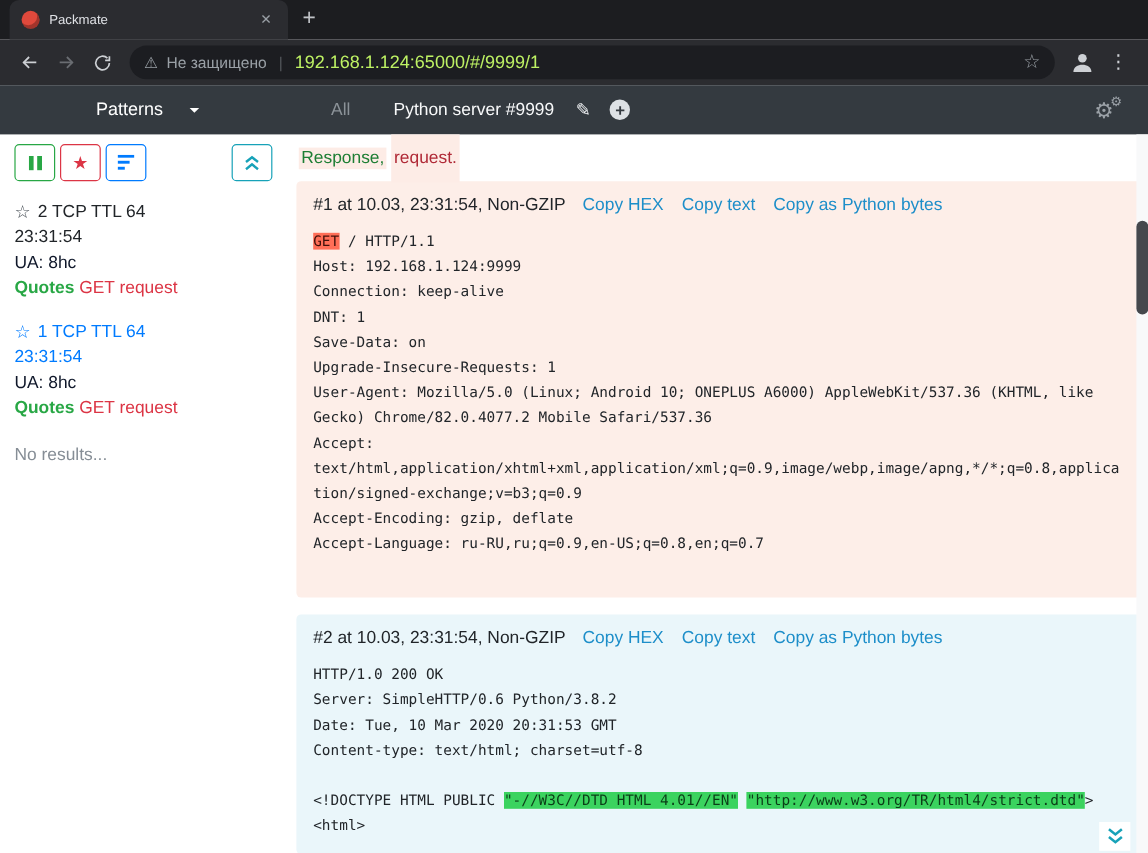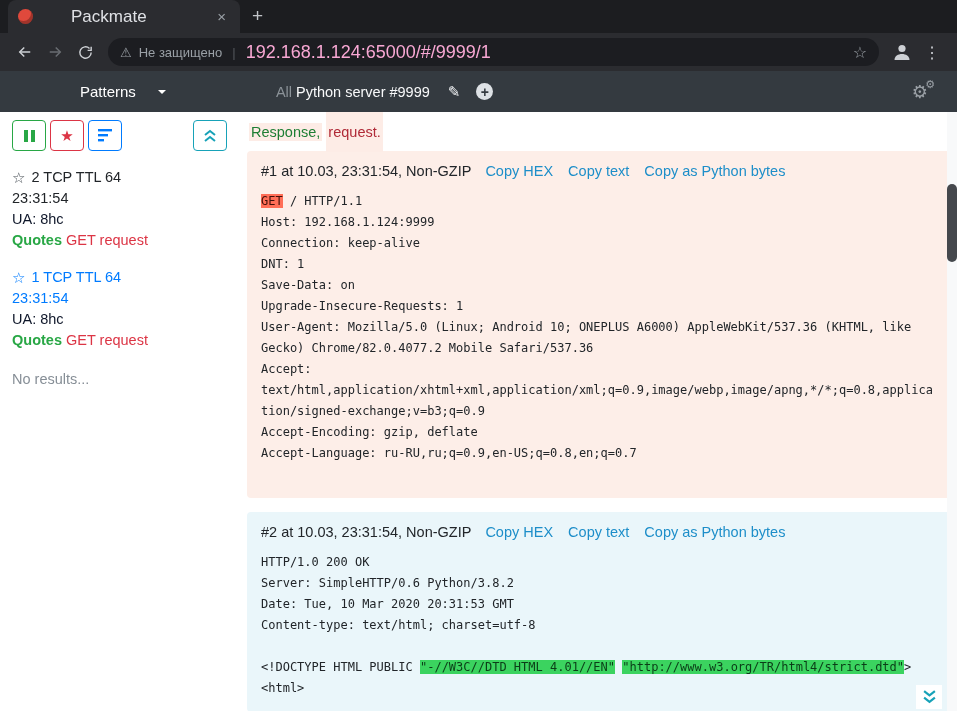--- a/index.html
+++ b/index.html
@@ -3,41 +3,41 @@
 <meta charset="utf-8">
 <style>
   * { margin:0; padding:0; box-sizing:border-box; }
   body { width:957px; height:711px; overflow:hidden; font-family:"Liberation Sans", sans-serif; background:#fff; }
   .screen { position:relative; width:957px; height:711px; overflow:hidden; background:#fff; }
 
   
   .tabstrip { height:33px; background:#1c1d20; display:flex; align-items:flex-end; padding-left:8px; }
   .tab { display:flex; align-items:center; gap:8px; width:232px; height:33px; background:#2b2c30; border-radius:8px 8px 0 0; padding:0 10px; }
   .favicon { width:15px; height:15px; border-radius:50%; background:#e0493c; box-shadow:inset -2px -3px 0 rgba(0,0,0,.28); flex:none; }
-  .tab-title { color:#dfe1e5; font-size:17px; flex:1; white-space:nowrap; overflow:hidden;margin-left:30px; }
+  .tab-title { color:#dfe1e5; font-size:11px; flex:1; white-space:nowrap; overflow:hidden; }
   .tab-close { color:#9aa0a6; font-size:15px; line-height:1; padding:2px 4px; }
   .newtab { color:#c0c3c7; font-size:19px; line-height:1; padding:0 12px 8px 12px; }
 
   .toolbar { height:38px; background:#2b2c30; display:flex; align-items:center; padding:0 10px; }
   .nav-ico { width:30px; height:30px; display:flex; align-items:center; justify-content:center; border-radius:50%; flex:none; }
   .omnibox { flex:1; height:28px; background:#1c1d21; border-radius:14px; display:flex; align-items:center; padding:0 12px; margin:0 8px; min-width:0; }
   .sec-warn { color:#9aa0a6; font-size:13px; margin-right:7px; }
   .sec-text { color:#9aa0a6; font-size:13px; white-space:nowrap; }
   .omni-sep { color:#54575c; margin:0 10px; font-size:13px; }
-  .url { color:#f9a8d4; font-size:18px; flex:1; white-space:nowrap; overflow:hidden; }
+  .url { color:#bef264; font-size:15px; flex:1; white-space:nowrap; overflow:hidden; }
   .bookmark { color:#9aa0a6; font-size:16px; padding-left:8px; }
   .kebab { color:#cdd0d4; font-size:16px; }
 
   
   .navbar { height:41px; background:#343a40; display:flex; align-items:center; padding:0 29px 0 80px; }
   .brand { display:flex; align-items:center; gap:22px; color:#fff; font-size:15px; cursor:pointer; }
   .caret-down { width:0; height:0; border-left:4px solid transparent; border-right:4px solid transparent; border-top:4px solid #fff; }
   .nav-tab { font-size:14.5px; white-space:nowrap; cursor:pointer; }
   .nav-tab.all { margin-left:110px; color:#8b9298; }
-  .nav-tab.active { margin-left:4px; color:#f8f9fa;text-align:center; }
+  .nav-tab.active { margin-left:36px; color:#f8f9fa;text-align:center; }
   .pencil { margin-left:18px; color:#f1f3f5; font-size:15px; cursor:pointer; }
   .plus-circle { margin-left:16px; width:17px; height:17px; border-radius:50%; background:#dde1e5; color:#343a40; font-size:14px; font-weight:bold; display:flex; align-items:center; justify-content:center; line-height:1; cursor:pointer; }
   .gear-wrap { margin-left:auto; position:relative; color:#9aa0a6; cursor:pointer; }
   .gear-main { font-size:18px; }
   .gear-small { font-size:11px; position:absolute; right:-7px; top:-3px; }
 
   
   .content { position:relative; display:flex; height:599px; }
 
   .sidebar { width:237px; flex:none; padding:8px 10px 0 12px; }

